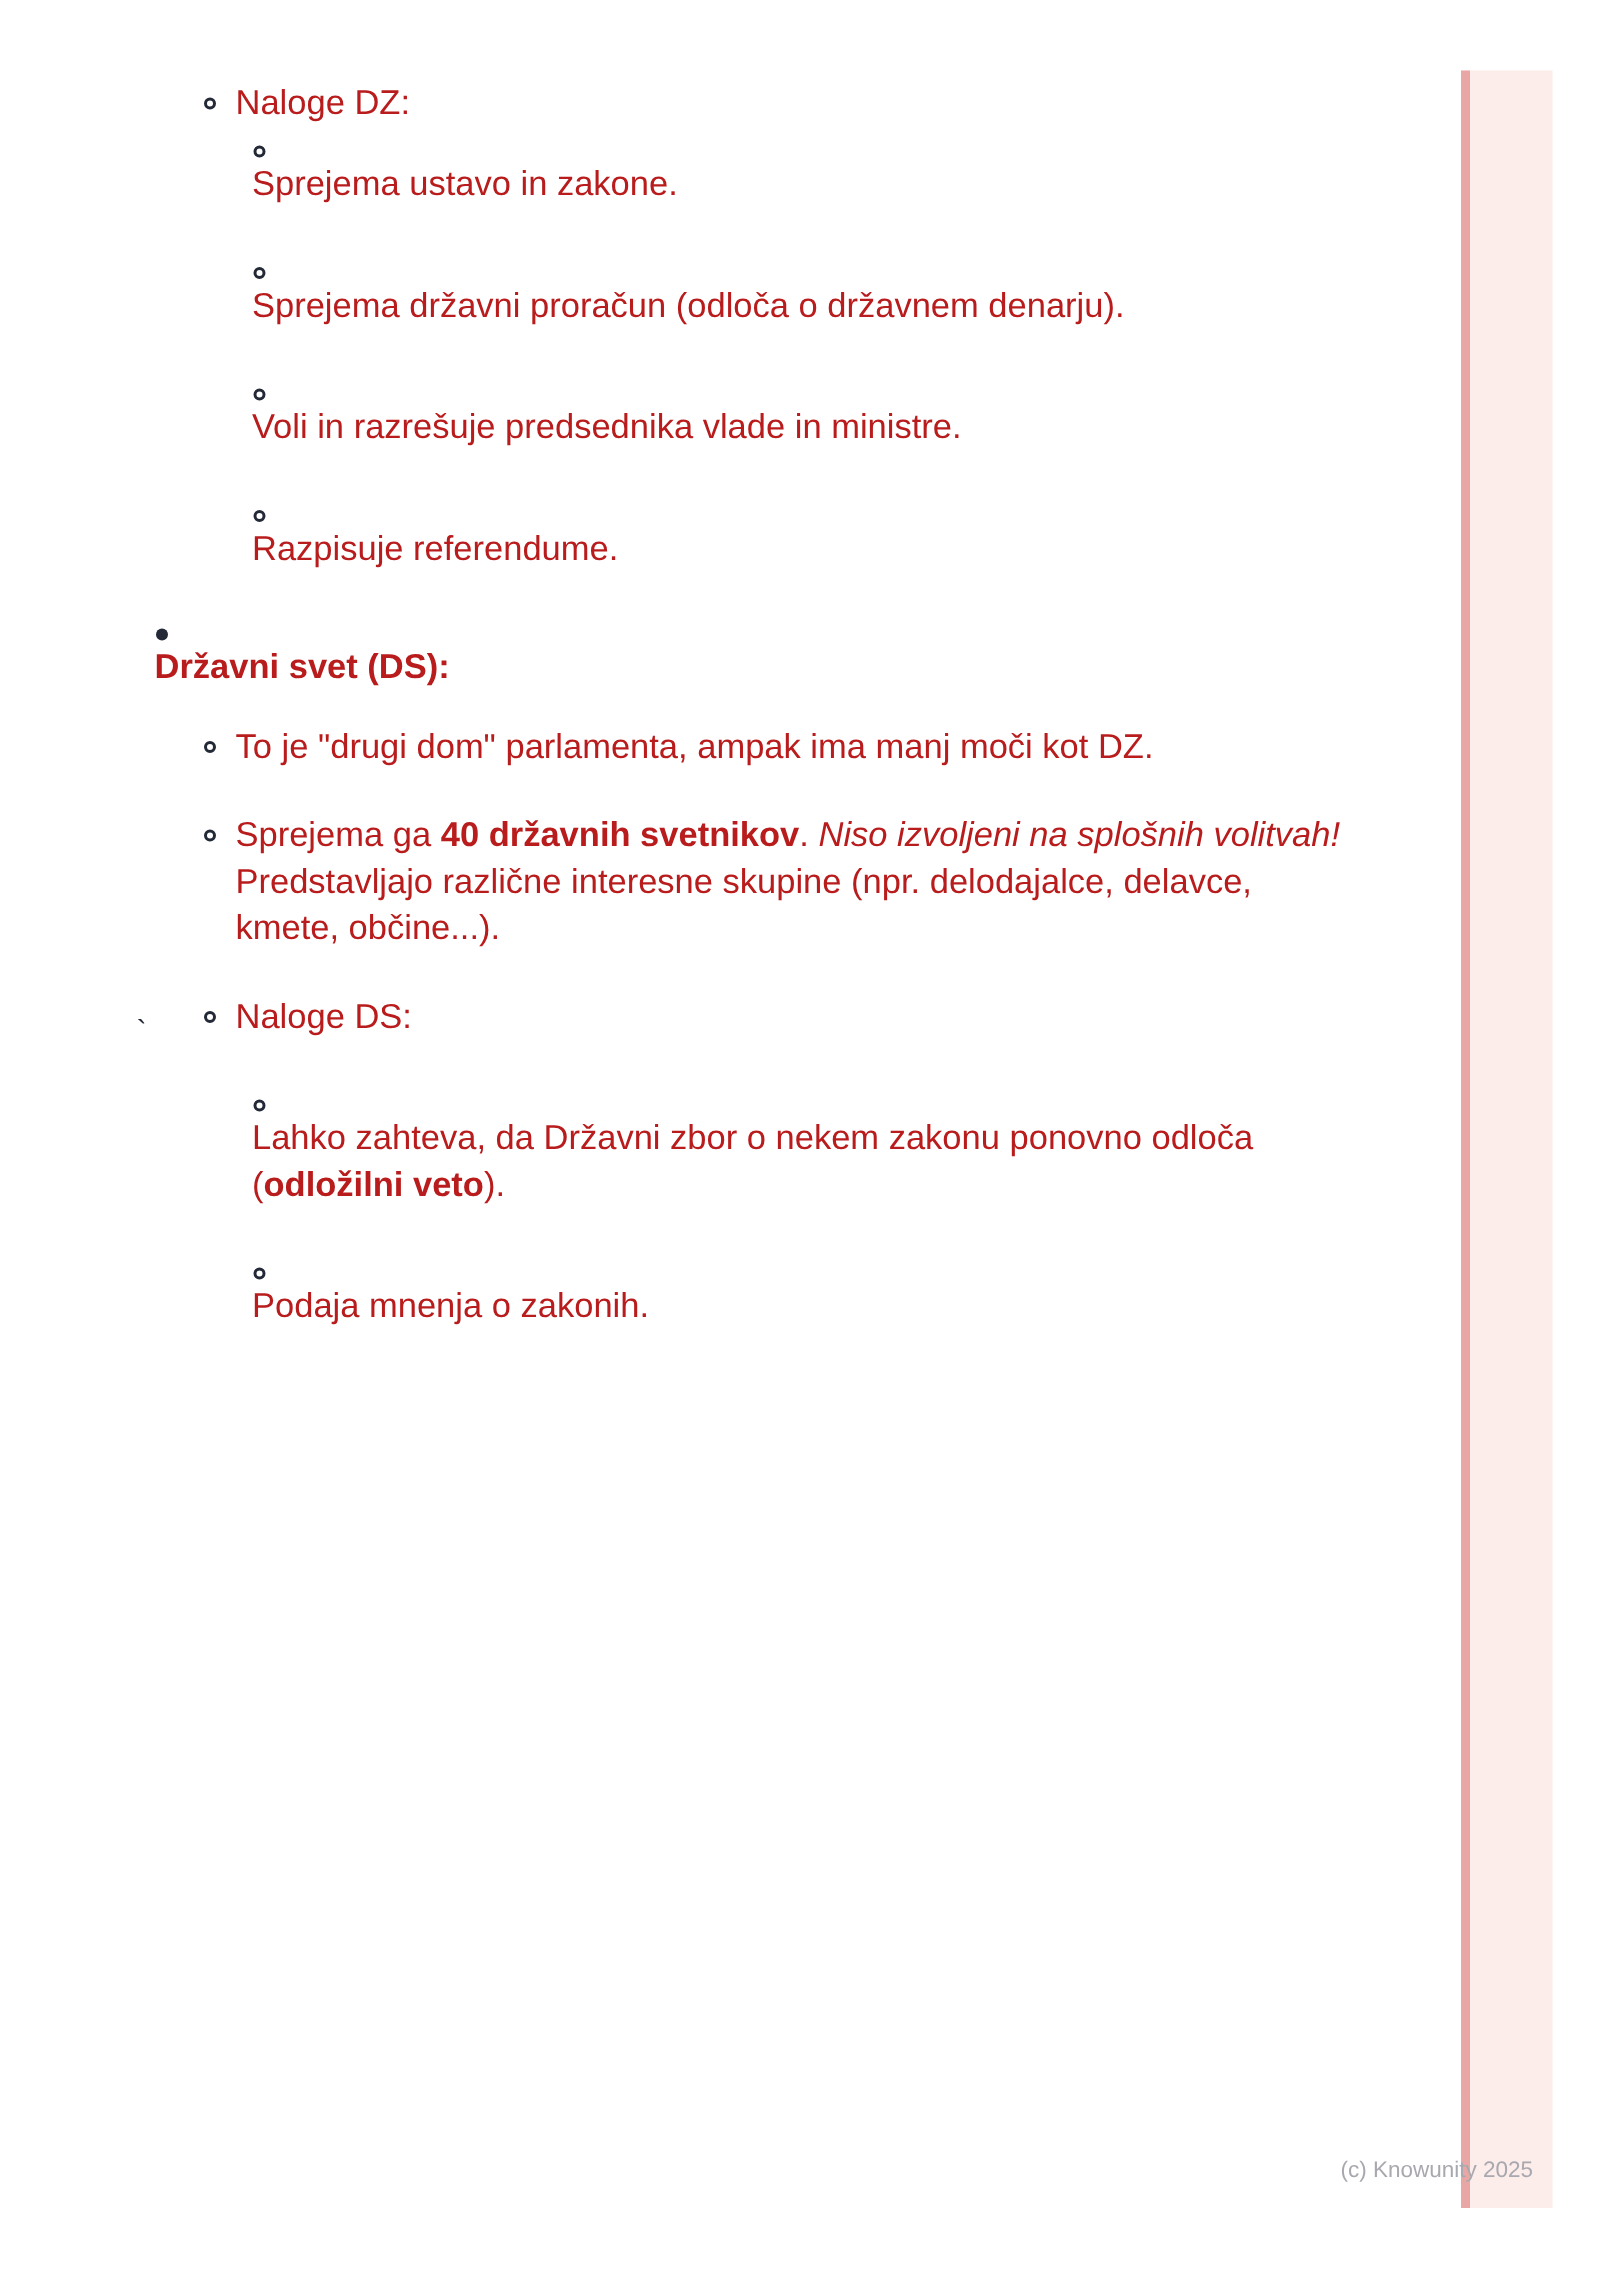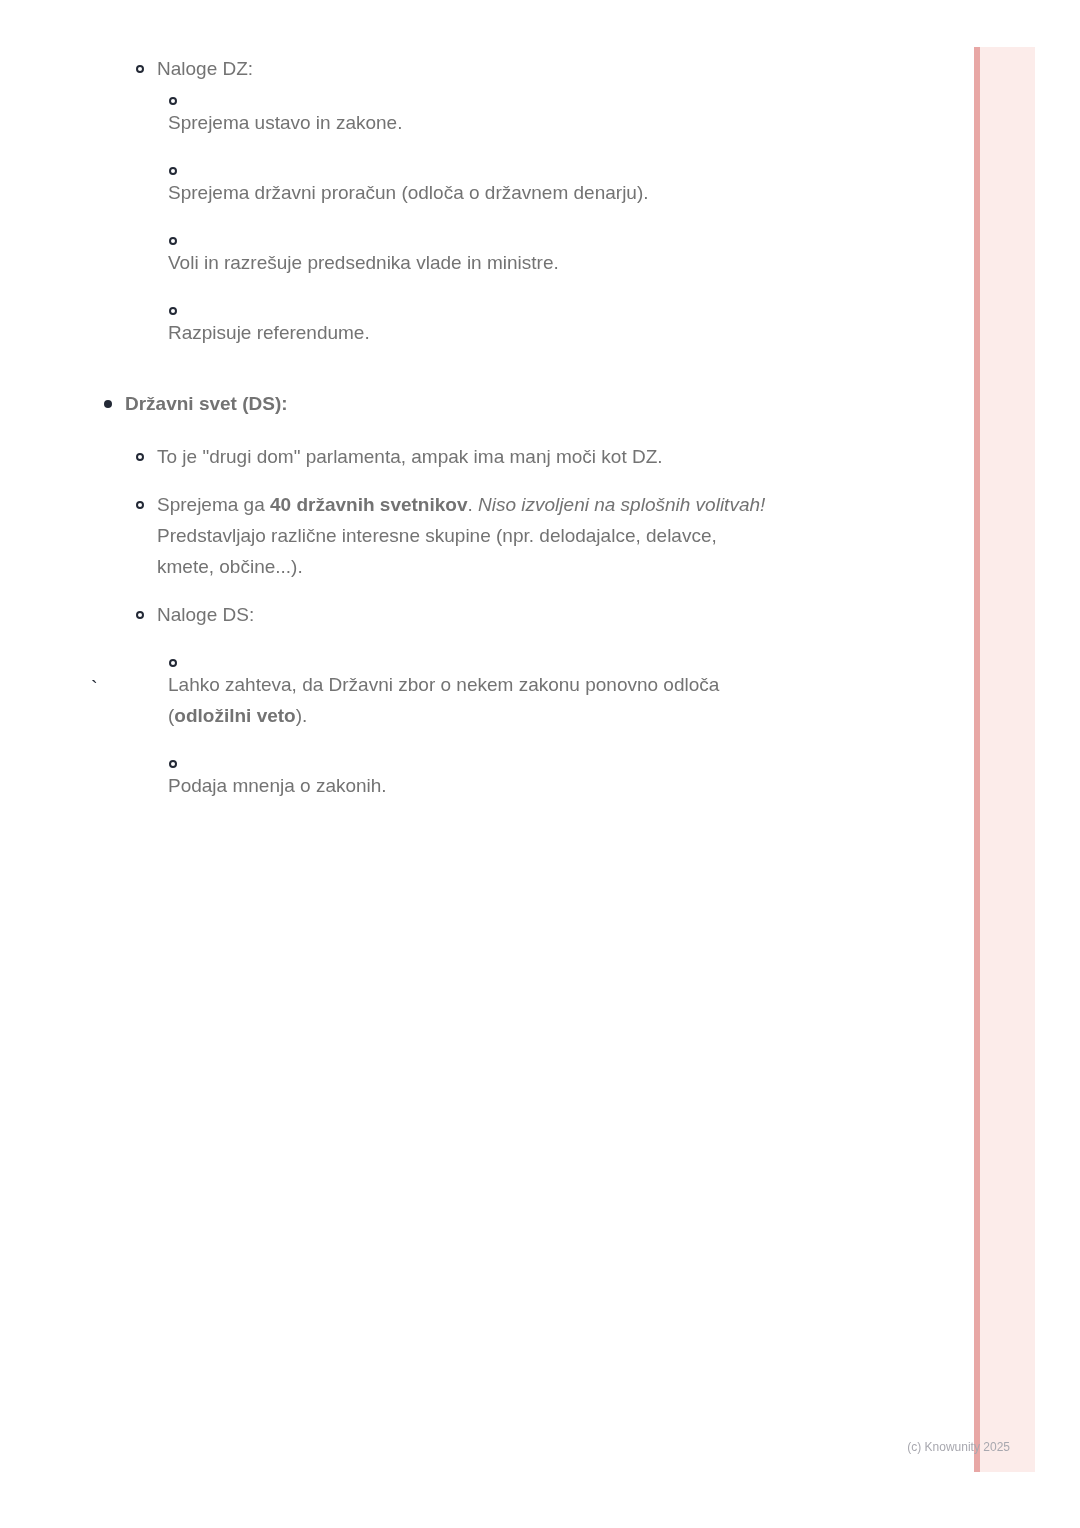--- a/index.html
+++ b/index.html
@@ -28,58 +28,58 @@
     left: 0;
     width: 965px;
   }
   .item { display: flex; align-items: flex-start; }
   .item.lvl1 { padding-left: 103px; }
   .item.lvl2 { padding-left: 135px; }
   .item.lvl3 { padding-left: 168px; flex-direction: column; }
   .gap-0    { margin-top: 0; }
   .gap-sub  { margin-top: 1px; }   
   .gap-sub1 { margin-top: 22px; }  
-  .gap-sib  { margin-top: 17px; }  
-  .gap-l1   { margin-top: 40px; }  
+  .gap-sib  { margin-top: 28px; }  
+  .gap-l1   { margin-top: 26px; flex-direction: column; }  
   .marker-box {
     flex: 0 0 22px;
     position: relative;
     height: 31px;
   }
   .marker {
     position: absolute;
     left: 1px;
     top: 12px;
     width: 8px;
     height: 8px;
     border-radius: 50%;
     box-sizing: border-box;
   }
   .marker.disc   { background: #232936; }
   .marker.circle { border: 2px solid #232936; }
   .txt {
-    font-size: 19px;
+    font-size: 23px;
     line-height: 31px;
-    color: #737373;
+    color: #b91c1c;
   }
   .txt .b { font-weight: 700; }
   .txt .i { font-style: italic; text-align: right; }
   .stray {
     position: absolute;
     left: 91px;
     top: 678px;
     font-size: 20px;
     line-height: 20px;
     color: #232936;
   }
   .watermark {
     position: absolute;
     top: 1437px;
-    right: 70px;
-    font-size: 12px;
+    right: 58px;
+    font-size: 15px;
     line-height: 20px;
     color: #a8a8af;
     z-index: 2;
   }
 </style>
 </head>
 <body>
 
 <div class="page">
   <div class="stripe" style="background: rgb(252, 236, 234); border-left-color: rgb(232, 167, 165);"></div>

